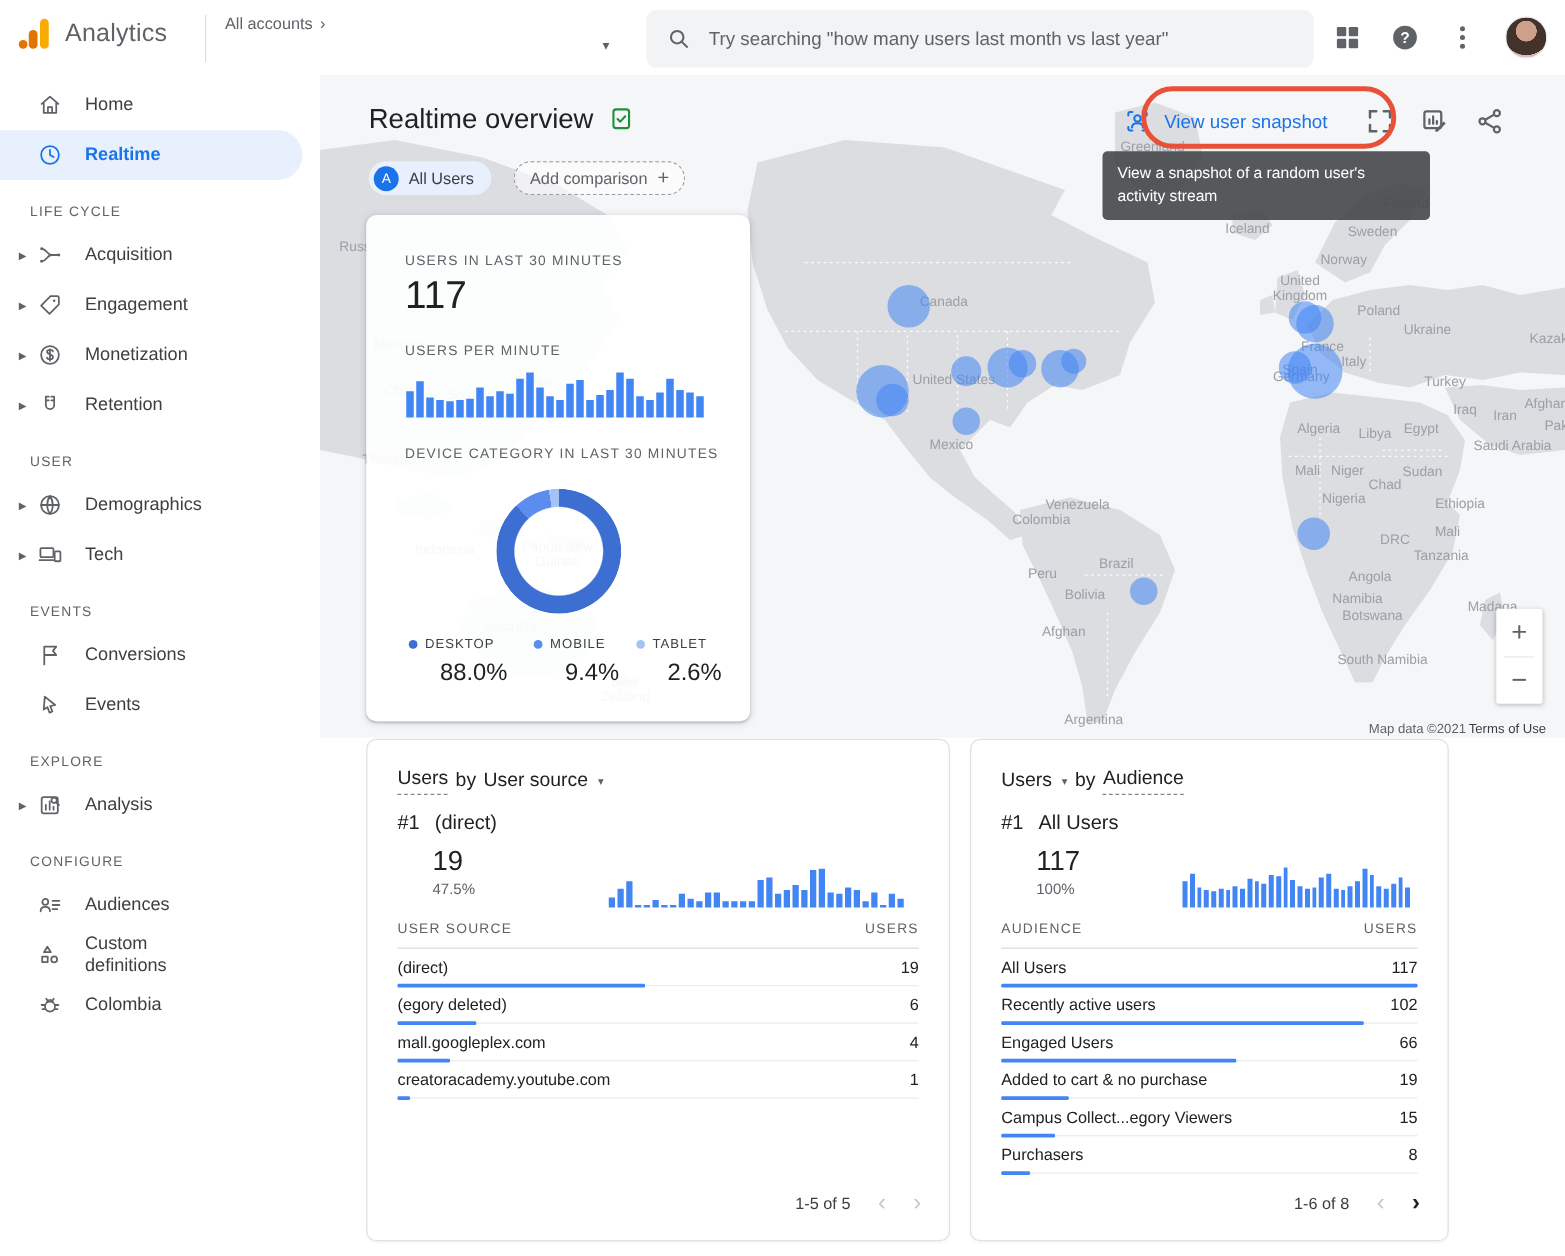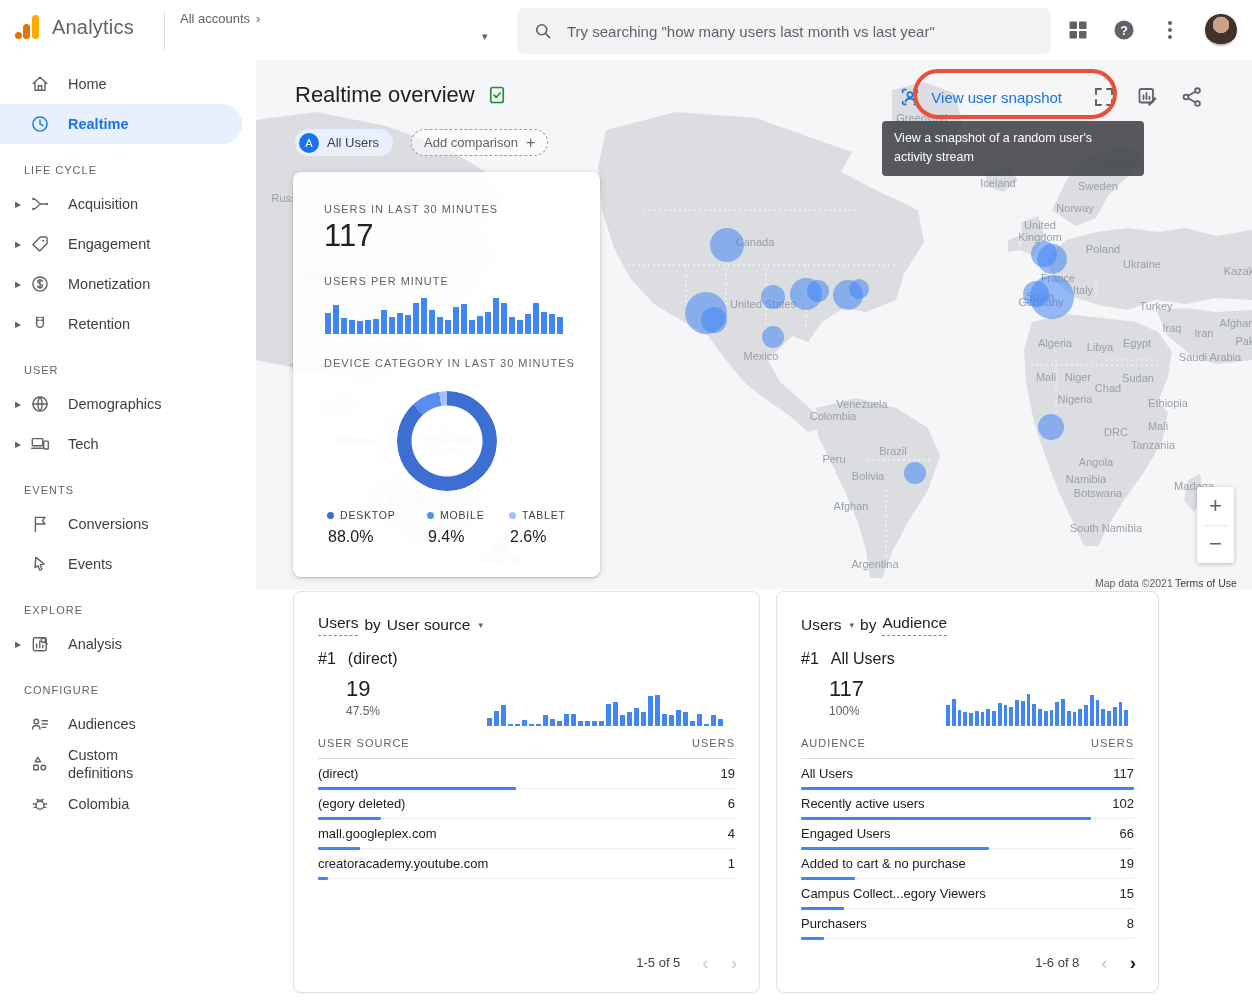--- a/index.html
+++ b/index.html
@@ -58,21 +58,21 @@
   .overview-card { position:absolute; left:293px; top:172px; width:307px; height:405px; z-index:10; background:rgba(255,255,255,.92); border-radius:8px; box-shadow:0 1px 2px rgba(60,64,67,.28), 0 1px 6px 1px rgba(60,64,67,.12); }
   .kpi-label { position:absolute; font-size:11px; letter-spacing:1px; color:#5f6368; }
   .big-num { position:absolute; left:31px; top:46px; font-size:31px; color:#202124; }
   .spark { position:absolute; display:flex; align-items:flex-end; gap:2px; }
   .spark i { display:block; background:#4285f4; }
   .donut { position:absolute; left:104px; top:219px; width:100px; height:100px; border-radius:50%;
            -webkit-mask:radial-gradient(circle, transparent 35px, #000 36px); mask:radial-gradient(circle, transparent 35px, #000 36px); }
   .legend-item { position:absolute; top:337px; }
   .legend-name { display:flex; align-items:center; gap:6px; font-size:10.5px; letter-spacing:.8px; color:#3c4043; }
   .legend-dot { width:7px; height:7px; border-radius:50%; }
-  .legend-pct { font-size:16px; color:#202124; margin-top:7px; padding-left:1px; }
+  .legend-pct { font-size:19px; color:#202124; margin-top:7px; padding-left:1px;margin-left:24px; }
 
   
   .bcard { position:absolute; top:591px; height:402px; background:#fff; border:1px solid #dfe1e5; border-radius:8px; z-index:10; box-shadow:0 1px 2px rgba(0,0,0,.04); }
   .bcard.left { left:293px; width:467px; }
   .bcard.right { left:776px; width:383px; }
   .card-title { position:absolute; left:24px; top:22px; font-size:15.5px; color:#202124; display:flex; align-items:center; gap:6px; }
   .dashed-u { border-bottom:1px dashed #80868b; padding-bottom:3px; cursor:pointer; }
   .tcaret { font-size:9px; color:#5f6368; margin-left:2px; cursor:pointer; }
   .rank-row { position:absolute; left:24px; top:58px; font-size:16px; color:#202124; display:flex; gap:12px; }
   .rank-val { position:absolute; left:52px; top:84px; font-size:22px; color:#202124; }
@@ -168,21 +168,21 @@
       <span class="map-label" style="left: 938px; top: 426px;">Madaga</span>
       <span class="map-label" style="left: 499px; top: 182px;">Canada</span>
       <span class="map-label" style="left: 507px; top: 244px;">United States</span>
       <span class="map-label" style="left: 505px; top: 296px;">Mexico</span>
       <span class="map-label" style="left: 606px; top: 344px;">Venezuela</span>
       <span class="map-label" style="left: 577px; top: 356px;">Colombia</span>
       <span class="map-label" style="left: 578px; top: 399px;">Peru</span>
       <span class="map-label" style="left: 612px; top: 416px;">Bolivia</span>
       <span class="map-label" style="left: 637px; top: 391px;">Brazil</span>
       <span class="map-label" style="left: 595px; top: 446px;">Afghan</span>
-      <span class="map-label" style="left: 619px; top: 504px;">Argentina</span>
+      <span class="map-label" style="left: 619px; top: 516px;">Argentina</span>
       <span class="map-label" style="left: 65px; top: 216px;">Mongolia</span>
       <span class="map-label" style="left: 66px; top: 253px;">China</span>
       <span class="map-label" style="left: 170px; top: 246px;">Japan</span>
       <span class="map-label" style="left: 126px; top: 256px;">South Kor</span>
       <span class="map-label" style="left: 55px; top: 308px;">Thailand</span>
       <span class="map-label" style="left: 100px; top: 380px;">Indonesia</span>
       <span class="map-label" style="left: 190px; top: 378px;">Papua New</span>
       <span class="map-label" style="left: 190px; top: 390px;">Guinea</span>
       <span class="map-label" style="left: 152px; top: 442px;">Australia</span>
       <span class="map-label" style="left: 244px; top: 486px;">New</span>

